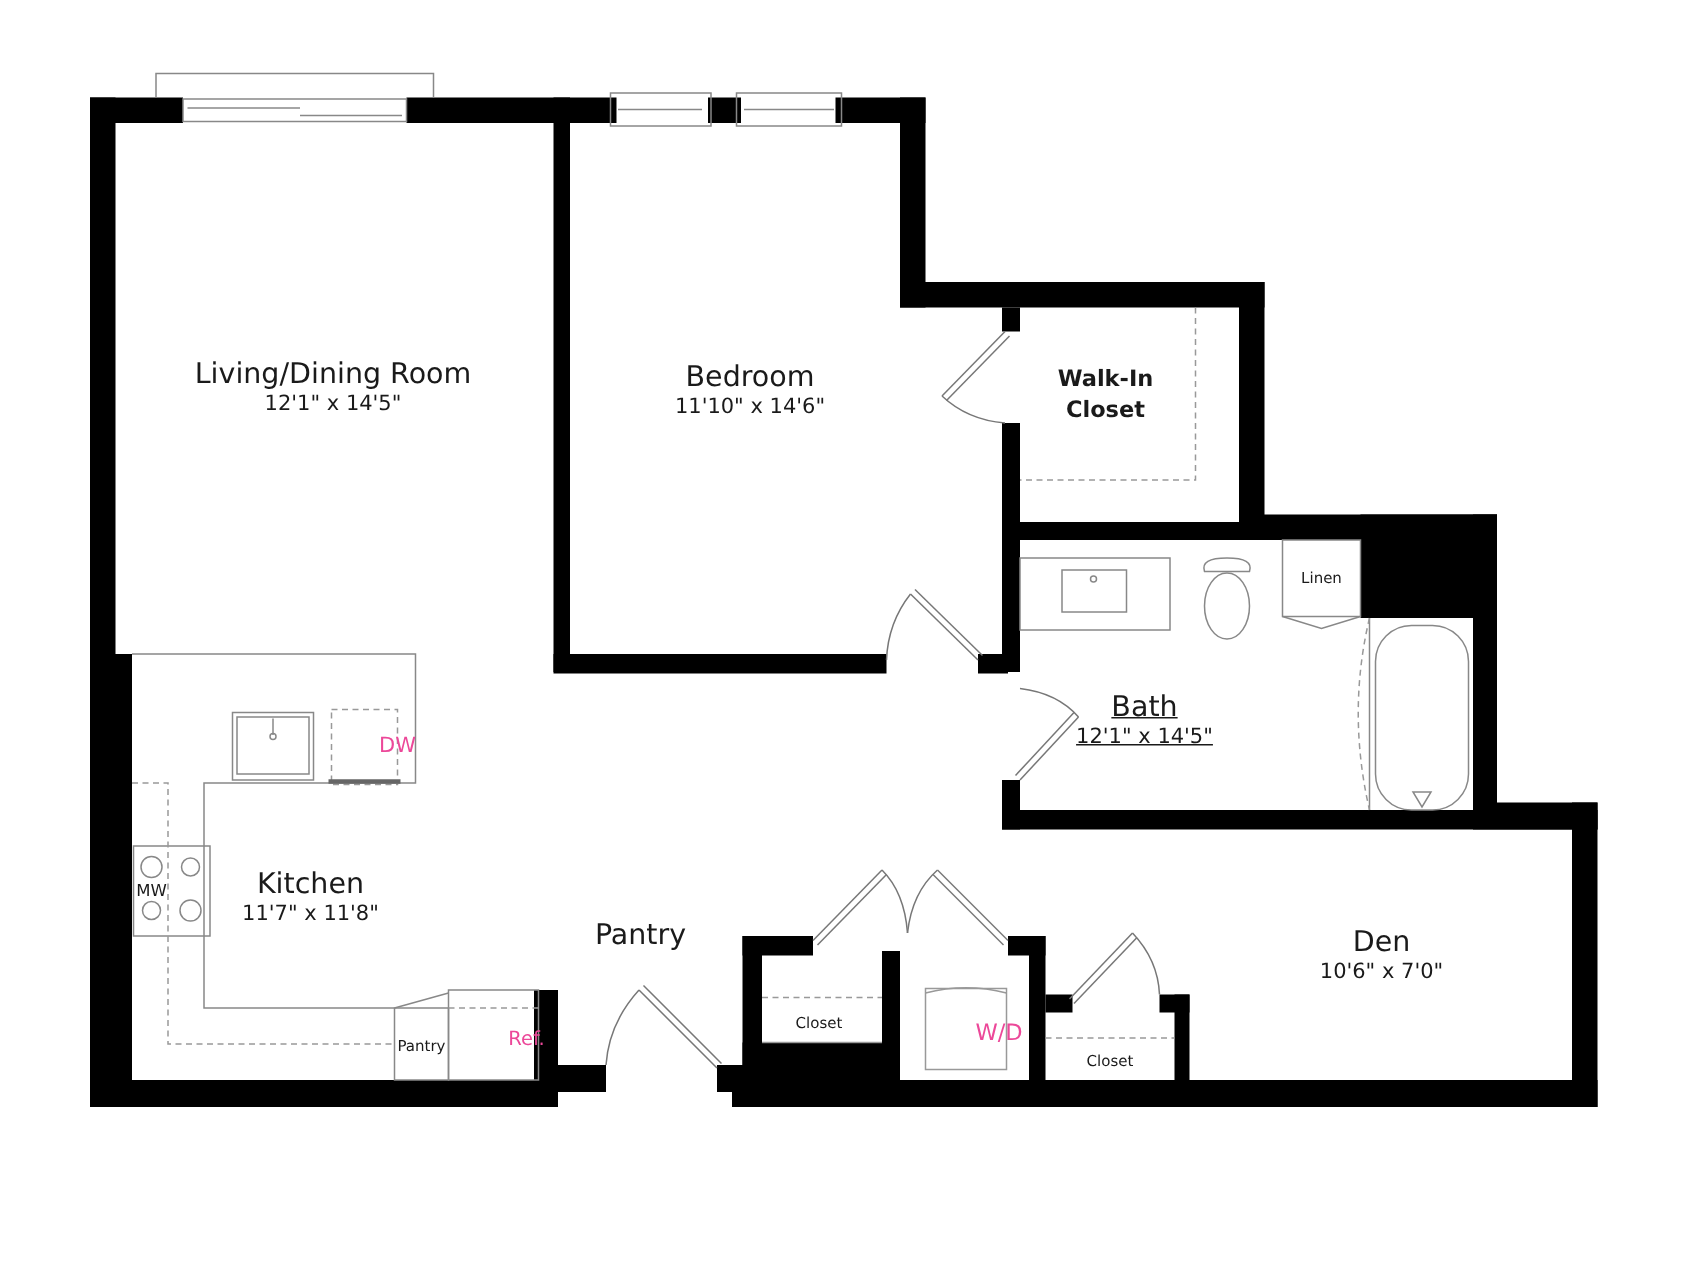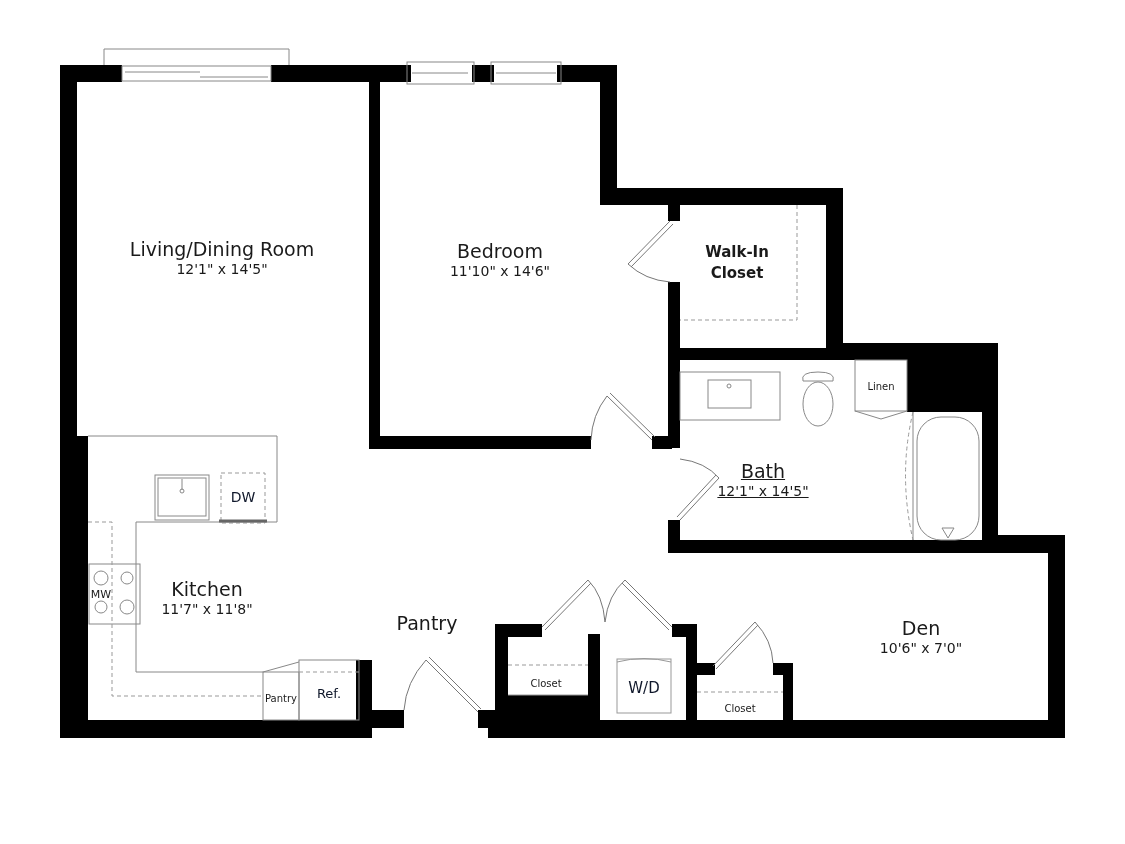--- a/index.html
+++ b/index.html
@@ -2,21 +2,21 @@
 <html><head>
   <meta charset="utf-8">
   <style>
     html, body { margin: 0; padding: 0; background: #ffffff; }
     body { width: 1125px; height: 844px; position: relative; overflow: hidden; font-family: "DejaVu Sans", sans-serif; }
     #plan { position: absolute; left: 0; top: 0; width: 1125px; height: 844px; }
     .room-label { position: absolute; text-align: center; color: #1a1a1a; transform: translateX(-50%); white-space: nowrap; }
     .room-name { font-size: 19px; line-height: 22px; }
     .room-dim { font-size: 14px; line-height: 18px; }
     .small-label { position: absolute; color: #1a1a1a; font-size: 10px; transform: translate(-50%, -50%); white-space: nowrap; }
-    .mid-label { position: absolute; color: #0f172a; font-size: 14px; transform: translate(-50%, -50%); white-space: nowrap; }
+    .mid-label { position: absolute; color: #ec4899; font-size: 14px; transform: translate(-50%, -50%); white-space: nowrap; margin-left: 22px; }
     .wc-label { position: absolute; color: #1a1a1a; font-size: 15px; text-align: center; transform: translateX(-50%); line-height: 21px; white-space: nowrap; font-weight: bold; }
     .disclaimer { position: absolute; left: 0; width: 1125px; top: 768px; text-align: center; font-family: "Liberation Sans", sans-serif; font-size: 13.5px; color: #222; line-height: 23px; }
   </style>
 </head>
 <body>
 
 <svg id="plan" viewBox="0 0 1125 844" xmlns="http://www.w3.org/2000/svg">
 
   <g fill="#000">
 

